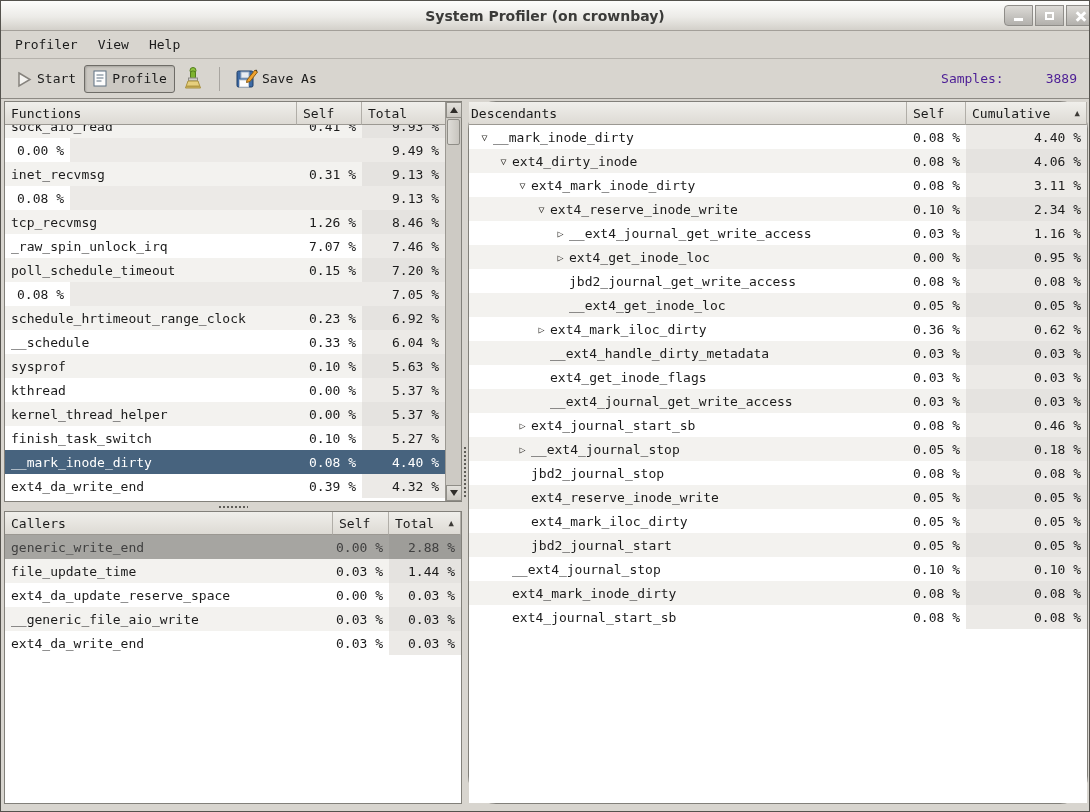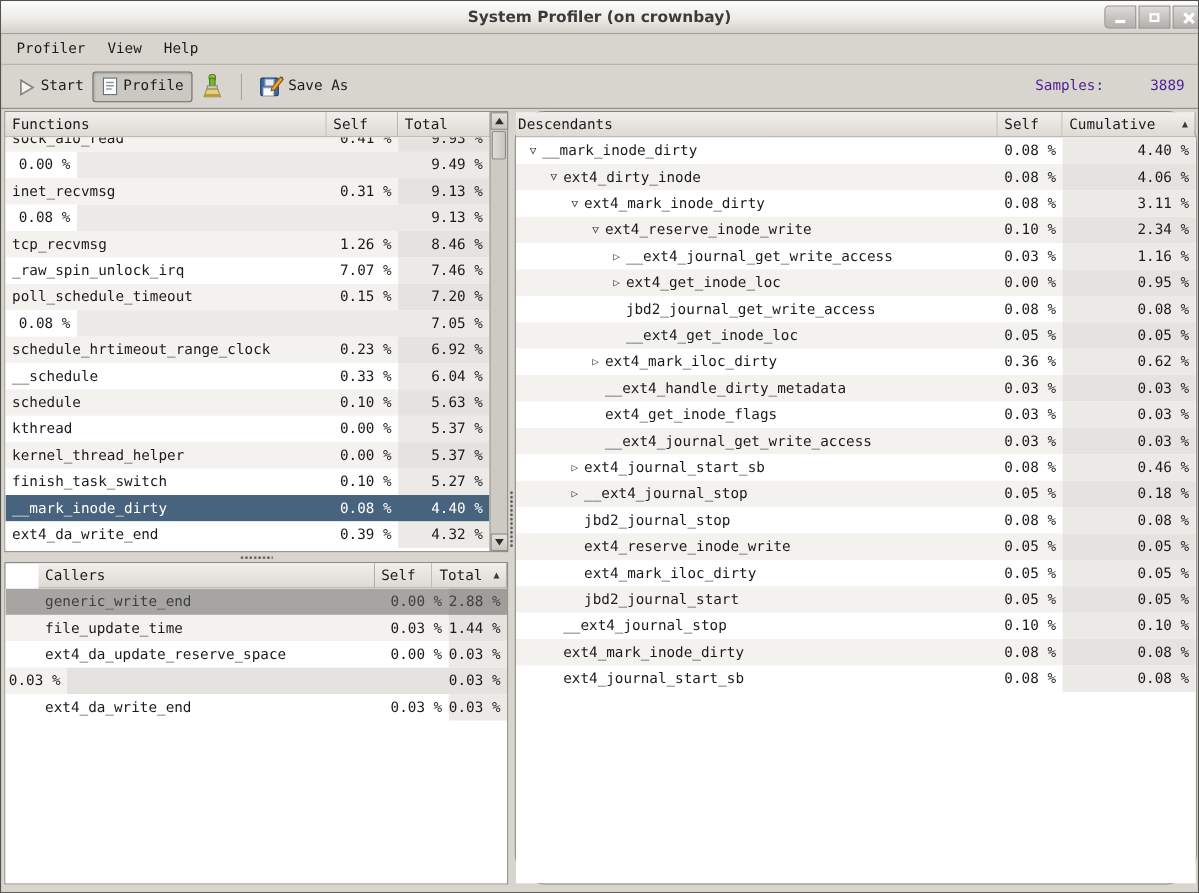--- a/index.html
+++ b/index.html
@@ -59,21 +59,21 @@
   .row.alt .total{background:#e5e3e0;}
   .row.sel{background:#47637e;color:#fff;}
   .row.sel .total{background:#47637e;}
   .row.sel-in{background:#a6a5a1;color:#404040;}
   .row.sel-in .total{background:#9e9d99;}
   .row.clip{margin-top:-11px;}
   .cell{display:flex;align-items:center;height:100%;}
   .name{padding-left:6px;overflow:hidden;white-space:nowrap;}
   .num{justify-content:flex-end;padding-right:6px;white-space:nowrap;}
   .ft .name{width:292px;} .ft .self{width:65px;} .ft .total{flex:1;}
-  .ct .name{width:328px;margin-left:30px;} .ct .self{width:56px;} .ct .total{flex:1;}
+  .ct .name{width:328px;} .ct .self{width:56px;} .ct .total{flex:1;}
   .dt .name{width:438px;padding-left:2px;} .dt .self{width:59px;} .dt .total{flex:1;}
   .indent{display:inline-block;height:1px;}
   .expander{width:17px;display:inline-flex;justify-content:center;font-size:10px;color:#34322e;flex:none;}
 
   
   .vscroll{position:absolute;right:0;top:0;bottom:0;width:16px;background:#cdcac4;border-left:1px solid #9b9892;}
   .sbtn{position:absolute;left:0;width:16px;height:16px;background:linear-gradient(#e3e1dc,#c9c6c0);
     border:1px solid #8f8d87;display:flex;align-items:center;justify-content:center;}
   .sbtn.up{top:0;} .sbtn.down{bottom:0;}
   .tri-up{width:0;height:0;border-left:4px solid transparent;border-right:4px solid transparent;border-bottom:6px solid #2f2d2a;}
@@ -231,21 +231,21 @@
         </div>
         <div class="row">
           <div class="cell name">
             <span>__schedule</span>
           </div>
           <div class="cell num self">0.33 %</div>
           <div class="cell num total">6.04 %</div>
         </div>
         <div class="row alt">
           <div class="cell name">
-            <span>schedule</span>
+            <span>sysprof</span>
           </div>
           <div class="cell num self">0.10 %</div>
           <div class="cell num total">5.63 %</div>
         </div>
         <div class="row">
           <div class="cell name">
             <span>kthread</span>
           </div>
           <div class="cell num self">0.00 %</div>
           <div class="cell num total">5.37 %</div>
@@ -323,20 +323,23 @@
           <div class="cell num total">1.44 %</div>
         </div>
         <div class="row">
           <div class="cell name">
             <span>ext4_da_update_reserve_space</span>
           </div>
           <div class="cell num self">0.00 %</div>
           <div class="cell num total">0.03 %</div>
         </div>
         <div class="row alt">
+          <div class="cell name">
+            <span>__generic_file_aio_write</span>
+          </div>
           <div class="cell num self">0.03 %</div>
           <div class="cell num total">0.03 %</div>
         </div>
         <div class="row">
           <div class="cell name">
             <span>ext4_da_write_end</span>
           </div>
           <div class="cell num self">0.03 %</div>
           <div class="cell num total">0.03 %</div>
         </div>

